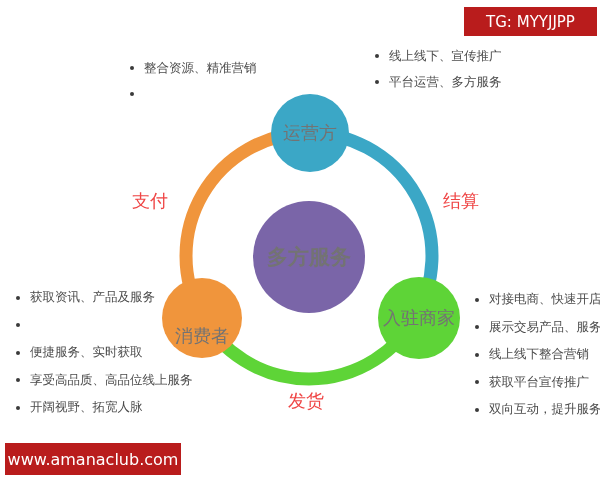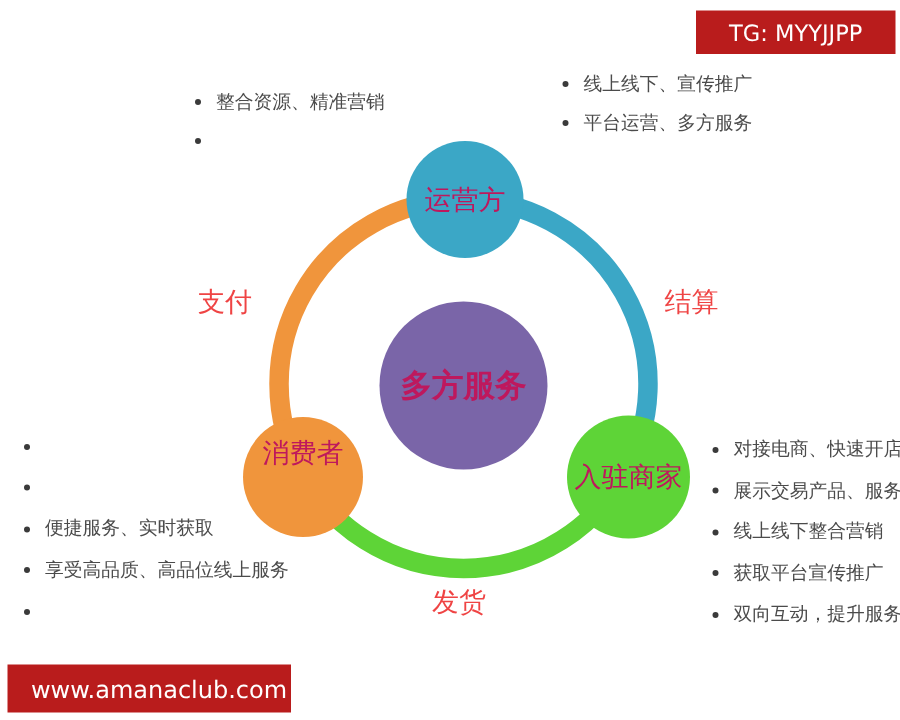--- a/index.html
+++ b/index.html
@@ -2,23 +2,23 @@
 <html><head>
 <meta charset="utf-8">
 <style>
   html,body{margin:0;padding:0;background:#ffffff;}
   body{font-family:"DejaVu Sans","Liberation Sans",sans-serif;}
   .stage{position:relative;width:600px;height:480px;background:#ffffff;overflow:hidden;}
   .stage svg{position:absolute;left:0;top:0;}
 
   .badge{position:absolute;background:#b91c1c;color:#ffffff;display:flex;align-items:center;justify-content:center;white-space:nowrap;}
   .badge.tg{left:464px;top:7px;width:133px;height:29px;font-size:15px;}
-  .badge.site{left:5px;top:443px;width:176px;height:32px;font-size:16px;padding-left:13px;}
+  .badge.site{left:5px;top:443px;width:176px;height:32px;font-size:16px;}
 
-  .node-label{position:absolute;transform:translate(-50%,-50%);color:#be185d;font-size:18px;white-space:nowrap;}
+  .node-label{position:absolute;transform:translate(-50%,-50%);color:#737373;font-size:18px;white-space:nowrap;}
   .node-label.center{font-size:21px;font-weight:700;}
 
   .flow-label{position:absolute;transform:translate(-50%,-50%);color:#ef4444;font-size:18px;white-space:nowrap;}
 
   .list{position:absolute;display:flex;flex-direction:column;}
   .list-item{display:flex;align-items:center;white-space:nowrap;}
   .list.top .list-item{height:26px;}
   .list.side .list-item{height:27.5px;}
   .dot{width:4px;height:4px;border-radius:50%;background:#3a3a3a;margin-right:10px;flex:none;}
   .txt{font-size:12.5px;color:#4b4b4b;}
@@ -34,21 +34,21 @@
     <path d="M 415.5 317.5 A 123 123 0 0 1 202.5 317.5" fill="none" stroke-width="13" stroke-linecap="round" stroke="#5ed437"></path>
 
     <circle cx="309" cy="257" r="56" fill="#7a65a8"></circle>
     <circle cx="310" cy="133" r="39" fill="#3ba7c6"></circle>
     <circle cx="202" cy="318" r="40" fill="#f0953c"></circle>
     <circle cx="419" cy="318" r="41" fill="#5ed437"></circle>
   </svg>
 
   <div class="node-label center" style="left:309px;top:257px">多方服务</div>
   <div class="node-label" style="left:310px;top:133px">运营方</div>
-  <div class="node-label" style="left:202px;top:302px">消费者</div>
+  <div class="node-label" style="left:202px;top:336px">消费者</div>
   <div class="node-label" style="left:419px;top:318px">入驻商家</div>
 
   <div class="flow-label" style="left:150px;top:201px">支付</div>
   <div class="flow-label" style="left:461px;top:201px">结算</div>
   <div class="flow-label" style="left:306px;top:401px">发货</div>
 
   <div class="list top" style="left:130px;top:55px">
     <div class="list-item">
       <span class="dot"></span>
       <span class="txt">整合资源、精准营销</span>
@@ -65,34 +65,36 @@
     </div>
     <div class="list-item">
       <span class="dot"></span>
       <span class="txt">平台运营、多方服务</span>
     </div>
   </div>
 
   <div class="list side" style="left:16px;top:284px">
     <div class="list-item">
       <span class="dot"></span>
+      <span class="txt">获取资讯、产品及服务</span>
     </div>
     <div class="list-item">
       <span class="dot"></span>
     </div>
     <div class="list-item">
       <span class="dot"></span>
       <span class="txt">便捷服务、实时获取</span>
     </div>
     <div class="list-item">
       <span class="dot"></span>
       <span class="txt">享受高品质、高品位线上服务</span>
     </div>
     <div class="list-item">
       <span class="dot"></span>
+      <span class="txt">开阔视野、拓宽人脉</span>
     </div>
   </div>
 
   <div class="list side" style="left:475px;top:286px">
     <div class="list-item">
       <span class="dot"></span>
       <span class="txt">对接电商、快速开店</span>
     </div>
     <div class="list-item">
       <span class="dot"></span>

